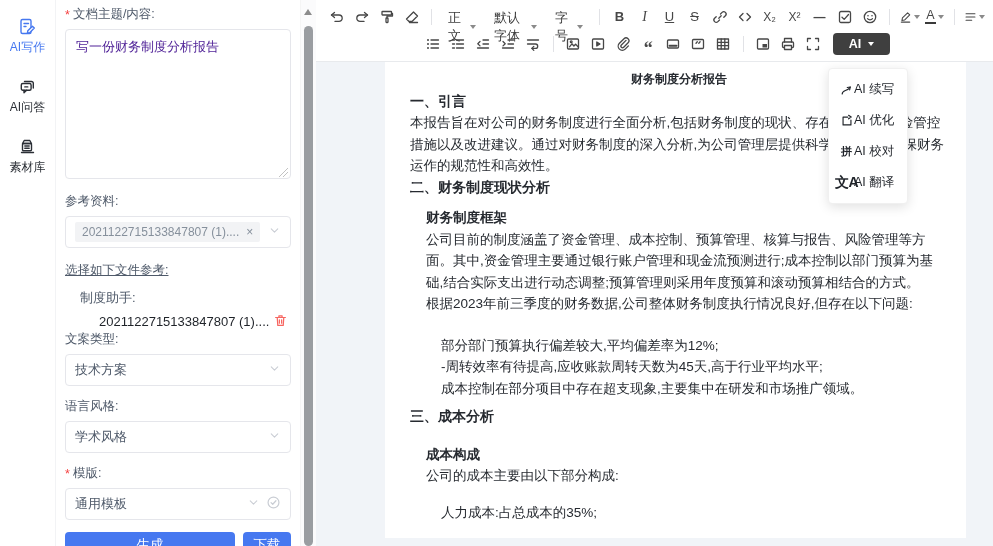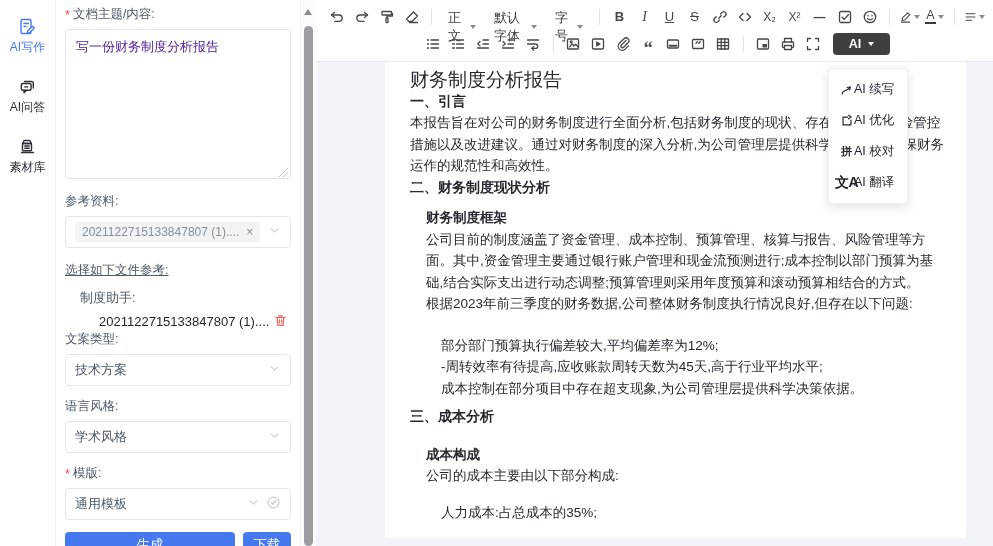--- a/index.html
+++ b/index.html
@@ -70,21 +70,21 @@
   .g-sub{font-size:12px;}
   .g-hr{font-size:12px;font-weight:700;}
   .g-quote{font-size:18px;font-weight:700;line-height:6px;padding-top:8px;font-family:"Liberation Serif",serif;}
   .g-color{border-bottom:2px solid #3a3a3a;line-height:13px;padding:0 1px;font-size:12.5px;}
 
   
   .editor-body{flex:1;min-height:0;padding:0 27px 8px 69px;}
   .page{background:#fff;height:100%;box-sizing:border-box;padding:7px 18px 0 25px;overflow:hidden;
     font-size:13.5px;color:#262a30;line-height:21.5px;}
   .blk{min-height:21.5px;}
-  .blk.h1{font-weight:400;font-size:19px;}
+  .blk.h1{font-weight:700;font-size:12px;text-align:center;}
   .blk.h2{font-weight:700;font-size:14px;}
   .blk.h3{font-weight:700;}
   .ind1{margin-left:16px;}
   .ind2{margin-left:31px;}
 
   
   .ai-menu{position:absolute;left:828px;top:68px;width:78px;background:#fff;border:1px solid #f0f0f0;
     border-radius:4px;box-shadow:0 3px 12px rgba(0,0,0,.12);padding:5px 0;z-index:9;}
   .menu-item{display:flex;align-items:center;padding:7px 10px;font-size:12.5px;color:#1f2329;cursor:pointer;white-space:nowrap;}
   .menu-ico{width:15px;height:15px;display:flex;align-items:center;justify-content:center;flex:none;color:#1f2329;}
@@ -425,21 +425,21 @@
           <div class="blk h2">一、引言</div>
           <div class="blk p">本报告旨在对公司的财务制度进行全面分析,包括财务制度的现状、存在的问题、风险管控措施以及改进建议。通过对财务制度的深入分析,为公司管理层提供科学决策依据,确保财务运作的规范性和高效性。</div>
           <div class="blk h2">二、财务制度现状分析</div>
           <div class="doc-spacer" style="height: 9px;"></div>
           <div class="blk h3 ind1">财务制度框架</div>
           <div class="blk p ind1">公司目前的制度涵盖了资金管理、成本控制、预算管理、核算与报告、风险管理等方面。其中,资金管理主要通过银行账户管理和现金流预测进行;成本控制以部门预算为基础,结合实际支出进行动态调整;预算管理则采用年度预算和滚动预算相结合的方式。</div>
           <div class="blk p ind1">根据2023年前三季度的财务数据,公司整体财务制度执行情况良好,但存在以下问题:</div>
           <div class="doc-spacer" style="height: 20px;"></div>
           <div class="blk p ind2">部分部门预算执行偏差较大,平均偏差率为12%;</div>
           <div class="blk p ind2">-周转效率有待提高,应收账款周转天数为45天,高于行业平均水平;</div>
-          <div class="blk p ind2">成本控制在部分项目中存在超支现象,为公司管理层提供科学决策依据。</div>
+          <div class="blk p ind2">成本控制在部分项目中存在超支现象,主要集中在研发和市场推广领域。</div>
           <div class="doc-spacer" style="height: 7px;"></div>
           <div class="blk h2">三、成本分析</div>
           <div class="doc-spacer" style="height: 16px;"></div>
           <div class="blk h3 ind1">成本构成</div>
           <div class="blk p ind1">公司的成本主要由以下部分构成:</div>
           <div class="doc-spacer" style="height: 15px;"></div>
           <div class="blk p ind2">人力成本:占总成本的35%;</div>
         </div>
     </div>
   </div>

